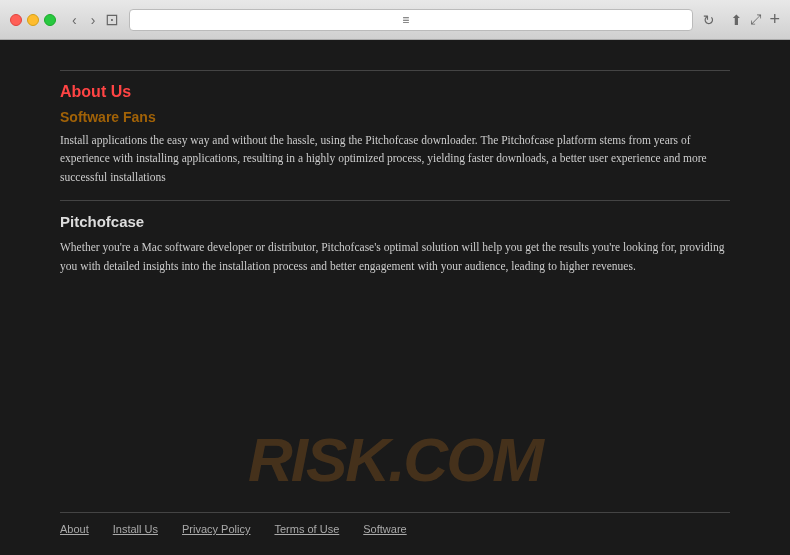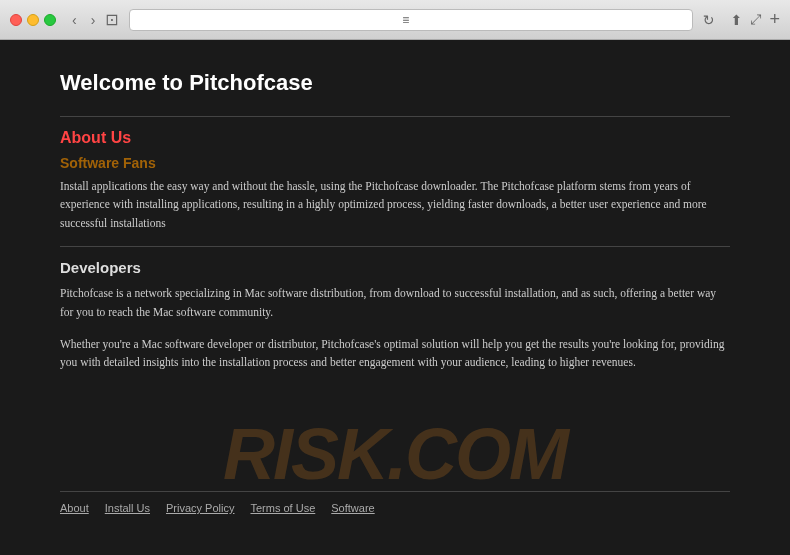--- a/index.html
+++ b/index.html
@@ -92,21 +92,21 @@
       position: relative;
       overflow: hidden;
     }
 
     
     .watermark {
       position: absolute;
       bottom: 60px;
       left: 50%;
       transform: translateX(-50%);
-      font-size: 72px;
+      font-size: 62px;
       font-weight: 900;
       color: rgba(200, 120, 30, 0.25);
       letter-spacing: -2px;
       white-space: nowrap;
       font-style: italic;
       pointer-events: none;
       user-select: none;
       z-index: 0;
     }
 
@@ -164,22 +164,22 @@
     }
 
     .footer {
       margin-top: auto;
       padding-top: 10px;
       border-top: 1px solid #444;
     }
 
     .footer-links {
       display: flex;
-      gap: 16px;
-      margin-bottom: 21px;
+      gap: 24px;
+      margin-bottom: 0;
     }
 
     .footer-link {
       font-size: 11px;
       color: #aaa;
       text-decoration: underline;
       cursor: pointer;
     }
 
     .footer-copy {
@@ -233,32 +233,30 @@
     <button class="browser-action-btn">⤢</button>
   </div>
   <button class="plus-btn">+</button>
 </div>
 
 <div class="webpage">
 
   <div class="watermark">RISK.COM</div>
 
   <div class="content">
-    <h1 class="page-title">Welcome to Pitchofcase</h1>
     <hr class="section-divider">
 
     <h2 class="section-title">About Us</h2>
 
     <h3 class="subsection-title">Software Fans</h3>
     <p class="body-text">Install applications the easy way and without the hassle, using the Pitchofcase downloader. The Pitchofcase platform stems from years of experience with installing applications, resulting in a highly optimized process, yielding faster downloads, a better user experience and more successful installations</p>
 
     <hr class="section-divider">
 
-    <h3 class="developers-title">Developers</h3>
-    <p class="body-text">Pitchofcase is a network specializing in Mac software distribution, from download to successful installation, and as such, offering a better way for you to reach the Mac software community.</p>
+    <h3 class="developers-title">Pitchofcase</h3>
     <p class="body-text">Whether you're a Mac software developer or distributor, Pitchofcase's optimal solution will help you get the results you're looking for, providing you with detailed insights into the installation process and better engagement with your audience, leading to higher revenues.</p>
 
     <div class="footer">
       <div class="footer-links">
         <span class="footer-link">About</span>
         <span class="footer-link">Install Us</span>
         <span class="footer-link">Privacy Policy</span>
         <span class="footer-link">Terms of Use</span>
         <span class="footer-link">Software</span>
       </div>

